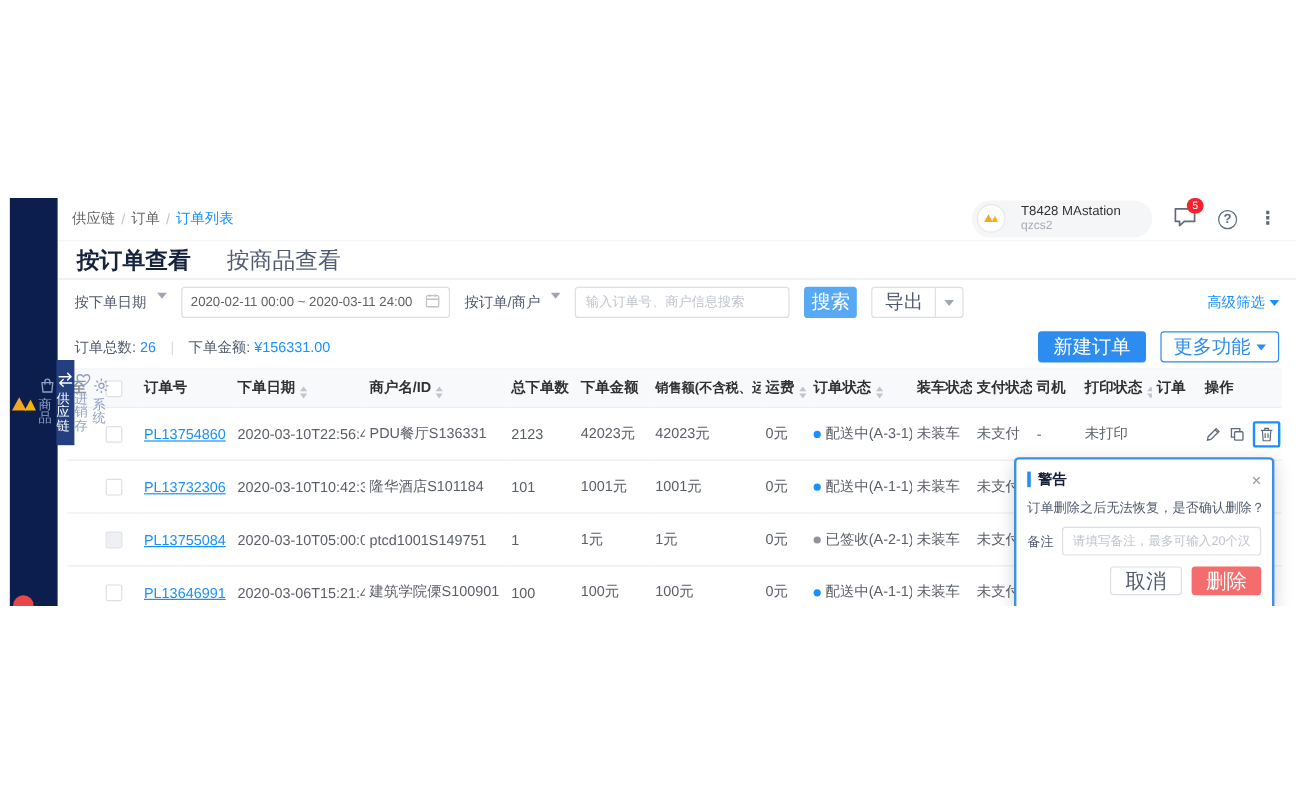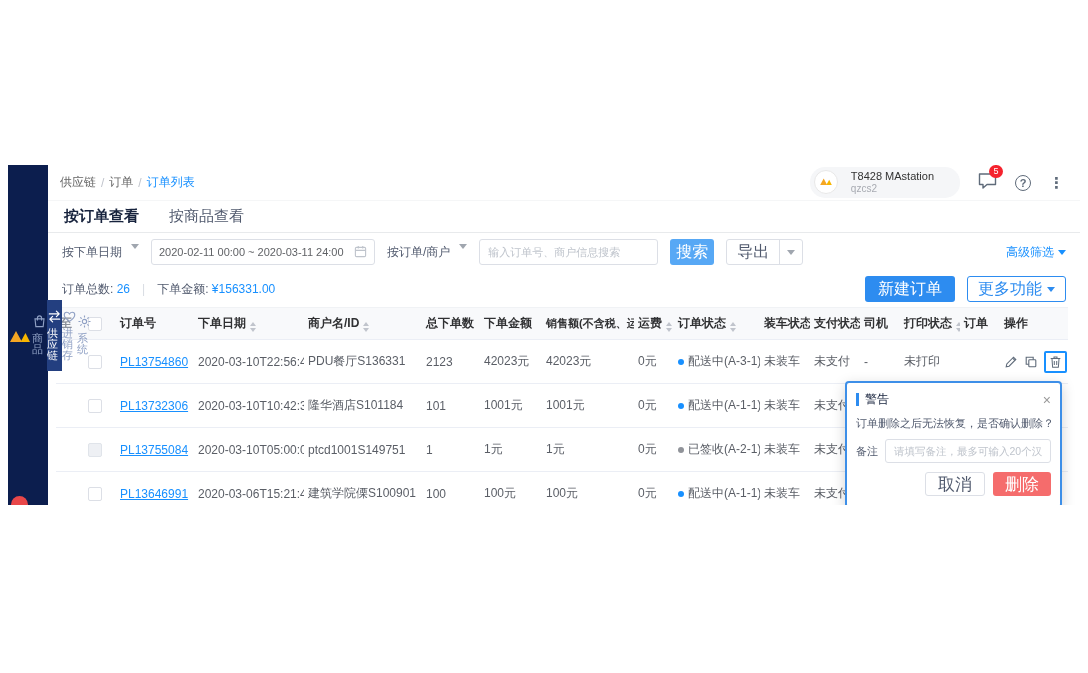--- a/index.html
+++ b/index.html
@@ -26,21 +26,21 @@
   .user-pill{display:flex;align-items:flex-start;gap:13px;background:#f5f6f8;border-radius:15px;padding:3px 26px 3px 4px;cursor:pointer}
   .avatar{width:24px;height:24px;border-radius:50%;background:#fff;border:1px solid #e8e8e8;display:flex;align-items:center;justify-content:center;flex-shrink:0}
   .user-name{font-size:11px;color:#333;line-height:1.25}
   .user-sub{font-size:10px;color:#a8abb2;line-height:1.2}
   .icon-btn{position:relative;cursor:pointer;display:flex;align-items:center}
   .badge{position:absolute;top:-7px;left:11px;background:#f5222d;color:#fff;font-size:9px;min-width:14px;height:13px;line-height:13px;border-radius:7px;text-align:center;padding:0 3px}
   .help-circle{width:16px;height:16px;border:1.4px solid #5f6b7a;border-radius:50%;color:#5f6b7a;font-size:11px;display:flex;align-items:center;justify-content:center;font-weight:bold}
   .dots{font-size:15px;color:#5f6b7a;line-height:1;font-weight:bold}
 
   .tabs{display:flex;gap:30px;padding:0 16px;border-bottom:1px solid #e8eaec;height:32px;align-items:center;flex-shrink:0}
-  .tab{font-size:15px;color:#515a6e;cursor:pointer}
+  .tab{font-size:19px;color:#515a6e;cursor:pointer}
   .tab.active{color:#17233d;font-weight:bold}
 
   
   .filter-row{display:flex;align-items:center;gap:12px;padding:0 14px;height:38px;font-size:12px;color:#515a6e;flex-shrink:0}
   .select-plain{display:flex;gap:9px;cursor:pointer}
   .caret-down{width:0;height:0;border-left:4px solid transparent;border-right:4px solid transparent;border-top:5px solid #a0a6af}
   .date-box{width:224px;height:26px;border:1px solid #dcdfe6;border-radius:3px;display:flex;align-items:center;justify-content:space-between;padding:0 7px;color:#606266;font-size:11px;cursor:pointer;white-space:nowrap}
   .text-input{height:26px;border:1px solid #dcdfe6;border-radius:3px;padding:0 8px;font-size:11px;color:#606266;font-family:inherit;outline:none;background:#fff}
   .text-input::placeholder{color:#bfc4cc}
   .search-input{width:179px}
@@ -77,21 +77,21 @@
   .status-cell{display:flex;align-items:center;gap:4px}
   .dot{width:6px;height:6px;border-radius:50%;flex-shrink:0;background:#1890ff}
   .ops{display:flex;align-items:center;gap:6px;visibility:hidden}
   .op-icon{cursor:pointer;display:flex;align-items:center}
   .trash-box{border:2px solid #1890ff;border-radius:2px;padding:2px 3px}
   .exp-col{color:#8a909a}
 
   
   .dialog{position:absolute;left:837px;top:216px;width:217px;background:#fff;border:2px solid #3d8fe8;border-radius:4px;box-shadow:0 4px 14px rgba(0,0,0,.18);padding:8px 9px 10px;z-index:30}
   .dlg-head{display:flex;align-items:center;justify-content:space-between;margin-bottom:8px}
-  .dlg-title{display:flex;align-items:center;gap:6px;font-size:12px;color:#17233d;font-weight:normal}
+  .dlg-title{display:flex;align-items:center;gap:6px;font-size:12px;color:#17233d;font-weight:bold}
   .dlg-bar{width:3px;height:13px;background:#2d8cf0}
   .dlg-close{color:#999;font-size:14px;cursor:pointer;line-height:1}
   .dlg-msg{font-size:11px;color:#515a6e;margin-bottom:8px;white-space:nowrap}
   .remark-row{display:flex;align-items:center;gap:7px;margin-bottom:9px}
   .remark-label{font-size:11px;color:#515a6e;flex-shrink:0}
   .remark-input{flex:1;height:24px;font-size:10.5px;min-width:0}
   .dlg-foot{display:flex;justify-content:flex-end;gap:8px}
   .btn-sm{height:24px;padding:0 12px;font-size:17px;border-radius:3px;display:inline-flex;align-items:center;cursor:pointer}
   .btn-cancel{border:1px solid #dcdfe6;color:#515a6e;background:#fff}
   .btn-danger{background:#f56c6c;color:#fff}

